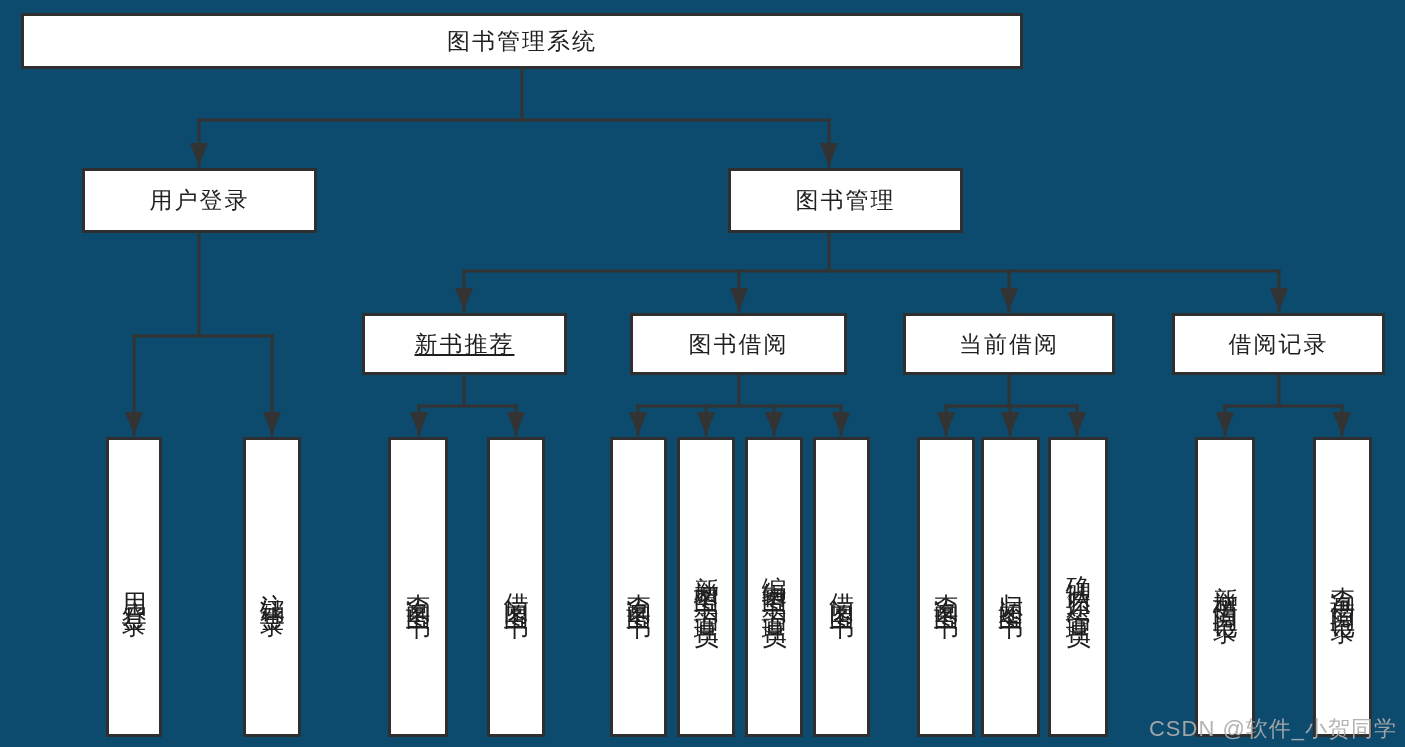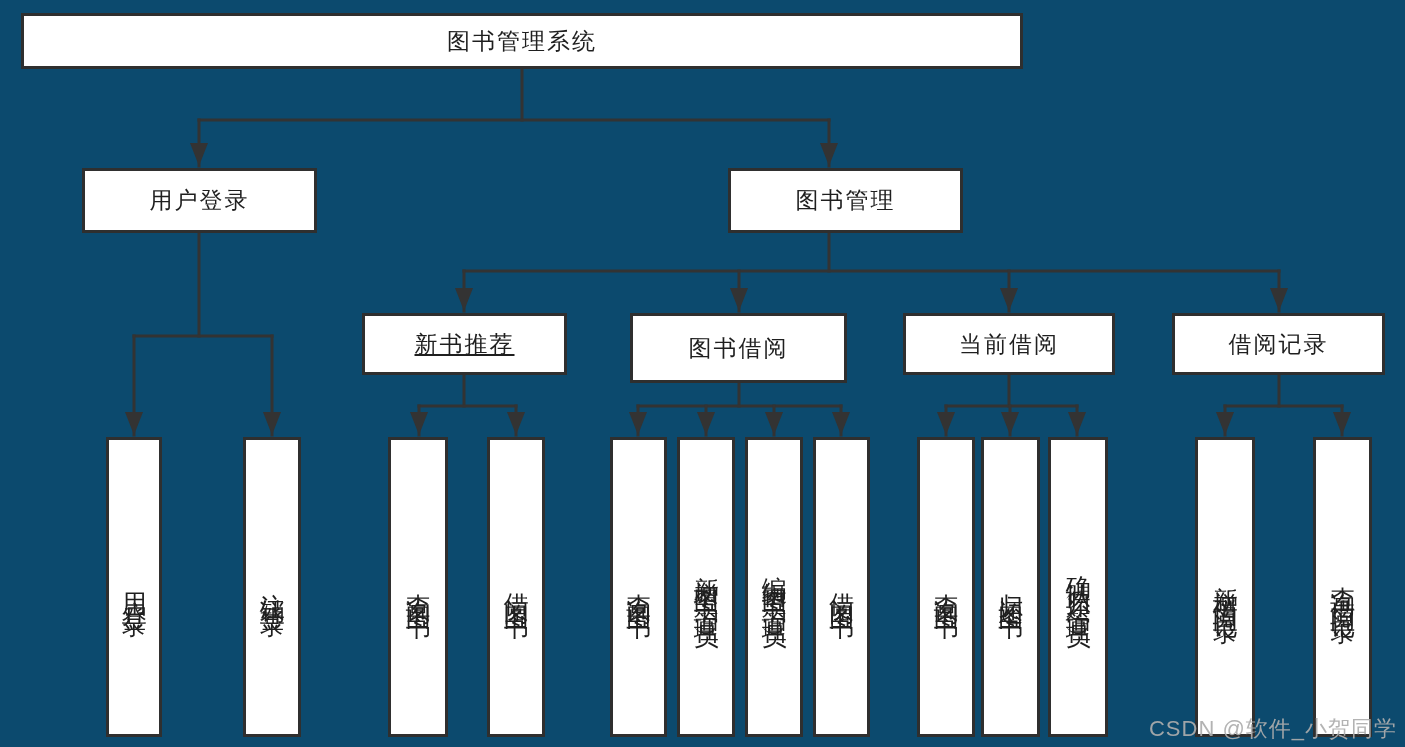--- a/index.html
+++ b/index.html
@@ -108,21 +108,21 @@
       <path d="M1342,406 L1342,435" marker-end="url(#ah)"></path>
     </g>
   </svg>
 
   <div class="node h" style="left:21px; top:13px; width:1002px; height:56px;">图书管理系统</div>
 
   <div class="node h" style="left:82px; top:168px; width:235px; height:65px;">用户登录</div>
   <div class="node h" style="left:712px; top:168px; width:235px; height:65px;margin-left:16px;">图书管理</div>
 
   <div class="node h" style="left:362px; top:313px; width:205px; height:62px;text-decoration:underline;">新书推荐</div>
-  <div class="node h" style="left:630px; top:313px; width:217px; height:70px;">图书借阅</div>
+  <div class="node h" style="left:630px; top:313px; width:217px; height:62px;">图书借阅</div>
   <div class="node h" style="left:903px; top:313px; width:212px; height:62px;">当前借阅</div>
   <div class="node h" style="left:1172px; top:313px; width:213px; height:62px;">借阅记录</div>
 
   <div class="node v" style="left:106px; top:437px; width:56px; height:300px;">用户登录</div>
   <div class="node v" style="left:243px; top:437px; width:58px; height:300px;">注销登录</div>
 
   <div class="node v" style="left:388px; top:437px; width:60px; height:300px;">查询图书</div>
   <div class="node v" style="left:487px; top:437px; width:58px; height:300px;">借阅图书</div>
 
   <div class="node v" style="left:610px; top:437px; width:57px; height:300px;">查询图书</div>

